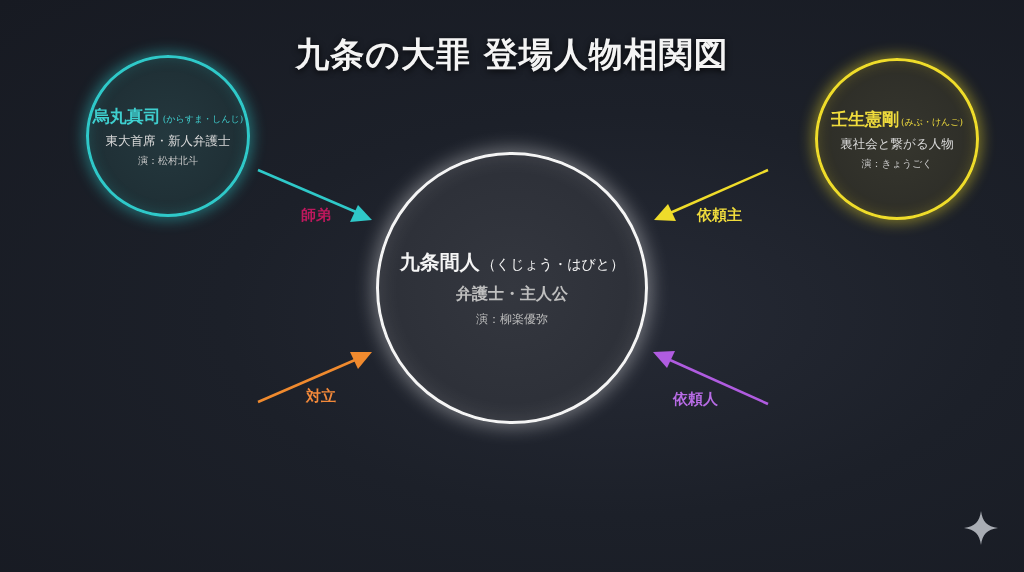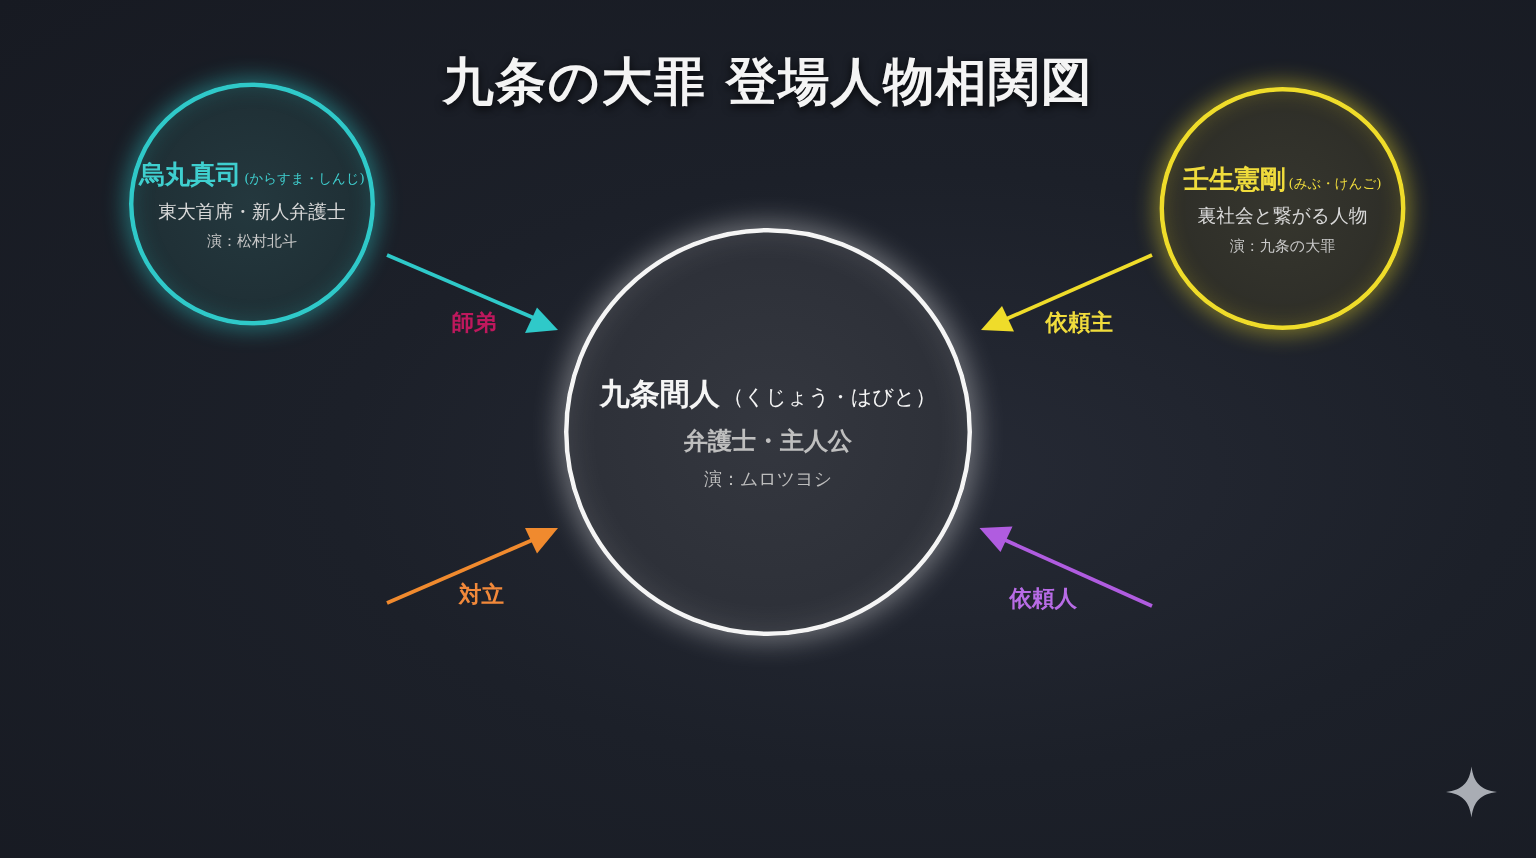--- a/index.html
+++ b/index.html
@@ -41,21 +41,21 @@
   }
   .c-center .name { font-size: 20px; color: #f5f5f5; }
   .c-center .name .reading { font-size: 14px; font-family: Liberation Serif, serif; }
   .c-center .role { font-size: 16px; color: #bfbfbf; margin-top: 8px; font-weight: bold; }
   .c-center .actor { font-size: 12px; color: #bdbdbd; margin-top: 6px; }
 
   .c-tl { left: 86px; top: 55px; width: 164px; height: 162px; border: 3px solid #2fc9c9;
     background: radial-gradient(circle, #24383e 0%, #1f2f35 70%, #1d2a30 100%);
     box-shadow: 0 0 14px 3px rgba(47,201,201,0.45), inset 0 0 14px rgba(47,201,201,0.2); }
   .c-tl .name { color: #3fcfcf; }
-  .c-tr { left: 773px; top: 58px; width: 164px; height: 162px; border: 3px solid #efdc2a;
+  .c-tr { left: 815px; top: 58px; width: 164px; height: 162px; border: 3px solid #efdc2a;
     background: radial-gradient(circle, #36362e 0%, #2e2e28 70%, #2a2a24 100%);
     box-shadow: 0 0 14px 3px rgba(239,220,42,0.45), inset 0 0 14px rgba(239,220,42,0.2); }
   .c-tr .name { color: #f0dc3c; }
   .c-bl { left: 86px; top: 355px; width: 164px; height: 163px; border: 3px solid #f08a2e;
     background: radial-gradient(circle, #3a2e26 0%, #2f2620 70%, #2a221d 100%);
     box-shadow: 0 0 14px 3px rgba(240,138,46,0.45), inset 0 0 14px rgba(240,138,46,0.2); }
   .c-bl .name { color: #f2893a; }
   .c-br { left: 778px; top: 355px; width: 164px; height: 163px; border: 3px solid #b05ce0;
     background: radial-gradient(circle, #332a3e 0%, #2a2434 70%, #26202f 100%);
     box-shadow: 0 0 14px 3px rgba(176,92,224,0.45), inset 0 0 14px rgba(176,92,224,0.2); }
@@ -107,37 +107,37 @@
       <line x1="768" y1="404" x2="670" y2="360" stroke="#b05ce0" stroke-width="2.5"></line>
       <polygon points="653,352 675,351 667,368" fill="#b05ce0"></polygon>
     </g>
   </svg>
 
   <div class="circle c-center">
     <div class="name">
       <span>九条間人</span><span class="reading">（くじょう・はびと）</span>
     </div>
     <div class="role">弁護士・主人公</div>
-    <div class="actor">演：ムロツヨシ</div>
+    <div class="actor">演：柳楽優弥</div>
   </div>
 
   <div class="circle c-tl">
     <div class="name">
       <span>烏丸真司</span><span class="reading">(からすま・しんじ)</span>
     </div>
     <div class="role">東大首席・新人弁護士</div>
     <div class="actor">演：松村北斗</div>
   </div>
 
   <div class="circle c-tr">
     <div class="name">
       <span>壬生憲剛</span><span class="reading">(みぶ・けんご)</span>
     </div>
     <div class="role">裏社会と繋がる人物</div>
-    <div class="actor">演：九条の大罪</div>
+    <div class="actor">演：きょうごく</div>
   </div>
 
 
 
   <div class="rel-label lbl-tl">師弟</div>
   <div class="rel-label lbl-tr">依頼主</div>
   <div class="rel-label lbl-bl">対立</div>
   <div class="rel-label lbl-br">依頼人</div>
 
   <svg class="sparkle" viewBox="0 0 36 36">

